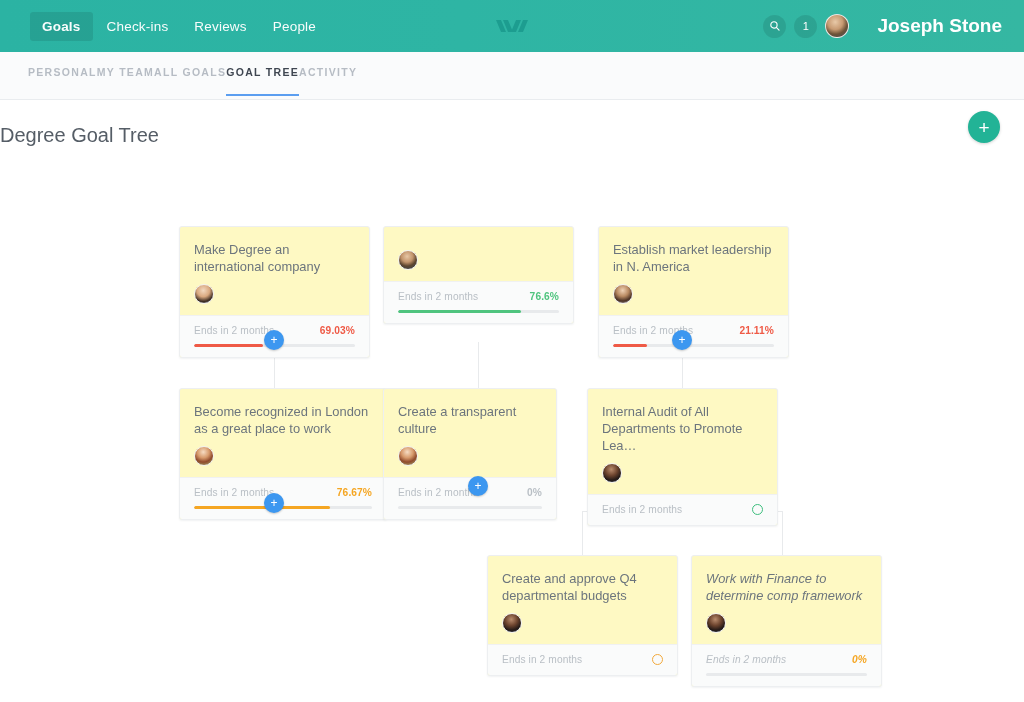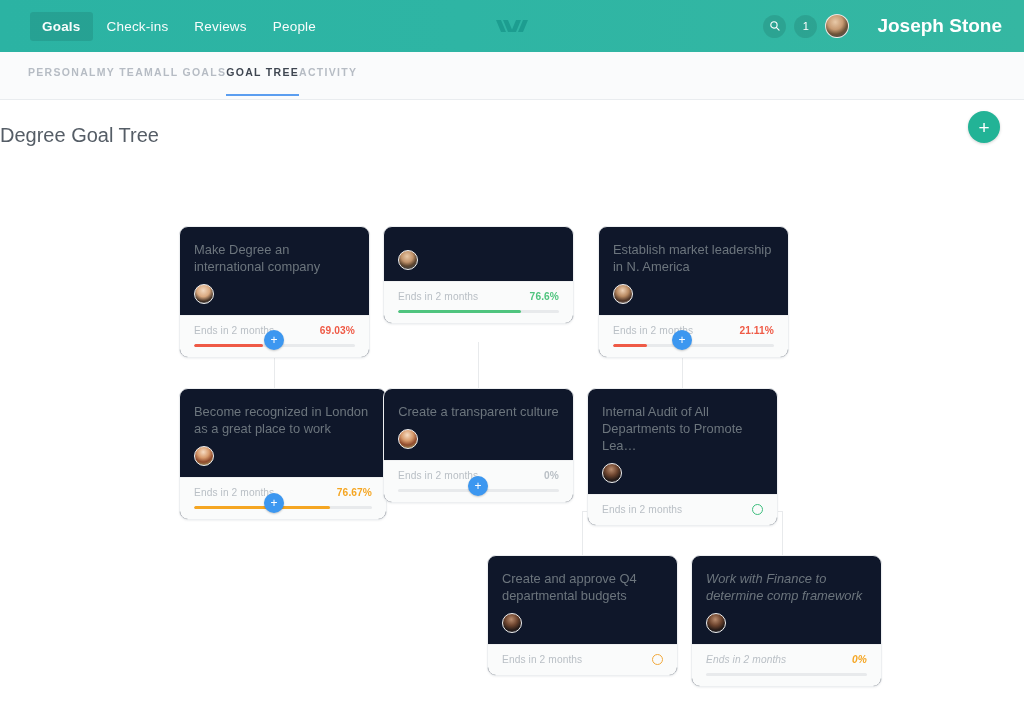--- a/index.html
+++ b/index.html
@@ -82,22 +82,22 @@
 
   
   .canvas { position: absolute; left: 0; top: 100px; width: 1024px; height: 602px; }
 
   .conn { position: absolute; background: #e8eaec; }
   .conn.v { width: 1px; }
   .conn.h { height: 1px; }
 
   
   .card {
-    position: absolute; background: #0f172a;
-    border: 1px solid #edeff1; border-radius: 9px;
+    position: absolute; background: #fef9c3;
+    border: 1px solid #edeff1; border-radius: 3px;
     box-shadow: 0 1px 2px rgba(20,30,45,.06);
     overflow: hidden; cursor: pointer;
   }
   .card-body { padding: 14px 14px 0 14px; }
   .card-title {
     font-size: 12.9px; line-height: 17px; color: #6c757d;
     font-weight: 400; min-height: 34px;
   }
   .card-title.one-line { min-height: 17px; }
   .av {
@@ -255,21 +255,21 @@
           <span class="ends">Ends in 2 months</span>
           <span class="pct" style="color: rgb(245, 166, 35);">76.67%</span>
         </div>
         <div class="bar">
             <span style="width: 76.67%; background: rgb(245, 166, 35);"></span>
           </div>
       </div>
     </div>
     <button class="plus-node" style="left:264px; top:393px;">+</button>
 
-    <div class="card" style="left:383px; top:288px; width:191px;text-align:center;">
+    <div class="card" style="left:383px; top:288px; width:174px;">
       <div class="card-body">
         <div class="card-title one-line">Create a transparent culture</div>
         <div class="av a4"></div>
       </div>
       <div class="card-foot">
         <div class="foot-row">
           <span class="ends">Ends in 2 months</span>
           <span class="pct" style="color: rgb(185, 191, 197);">0%</span>
         </div>
         <div class="bar">

